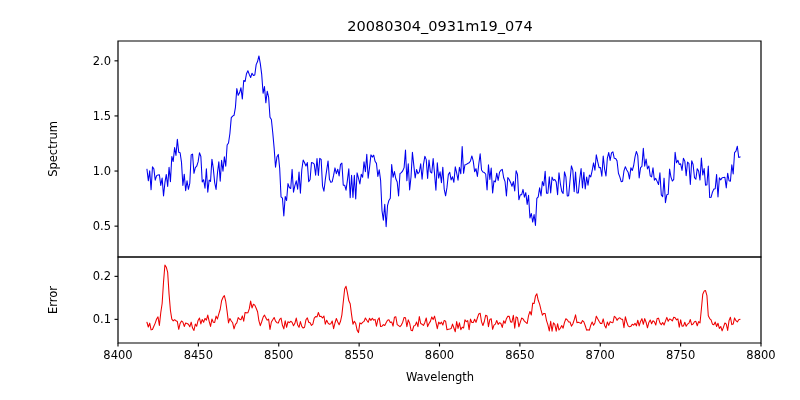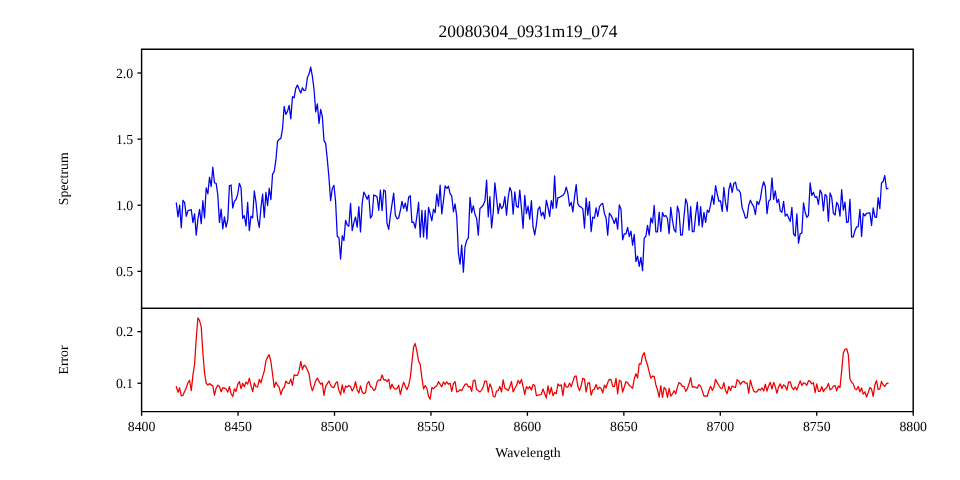--- a/index.html
+++ b/index.html
@@ -11,21 +11,20 @@
     width: 800px;
     height: 400px;
     font-family: "DejaVu Sans", sans-serif;
     overflow: hidden;
   }
   #figure {
     position: relative;
     width: 800px;
     height: 400px;
     background: #ffffff;
-    font-family: Liberation Serif, serif;
   }
   #plot-svg {
     display: block;
     width: 800px;
     height: 400px;
   }
   .fig-title {
     font-size: 14.5px;
     fill: #000000;
   }

